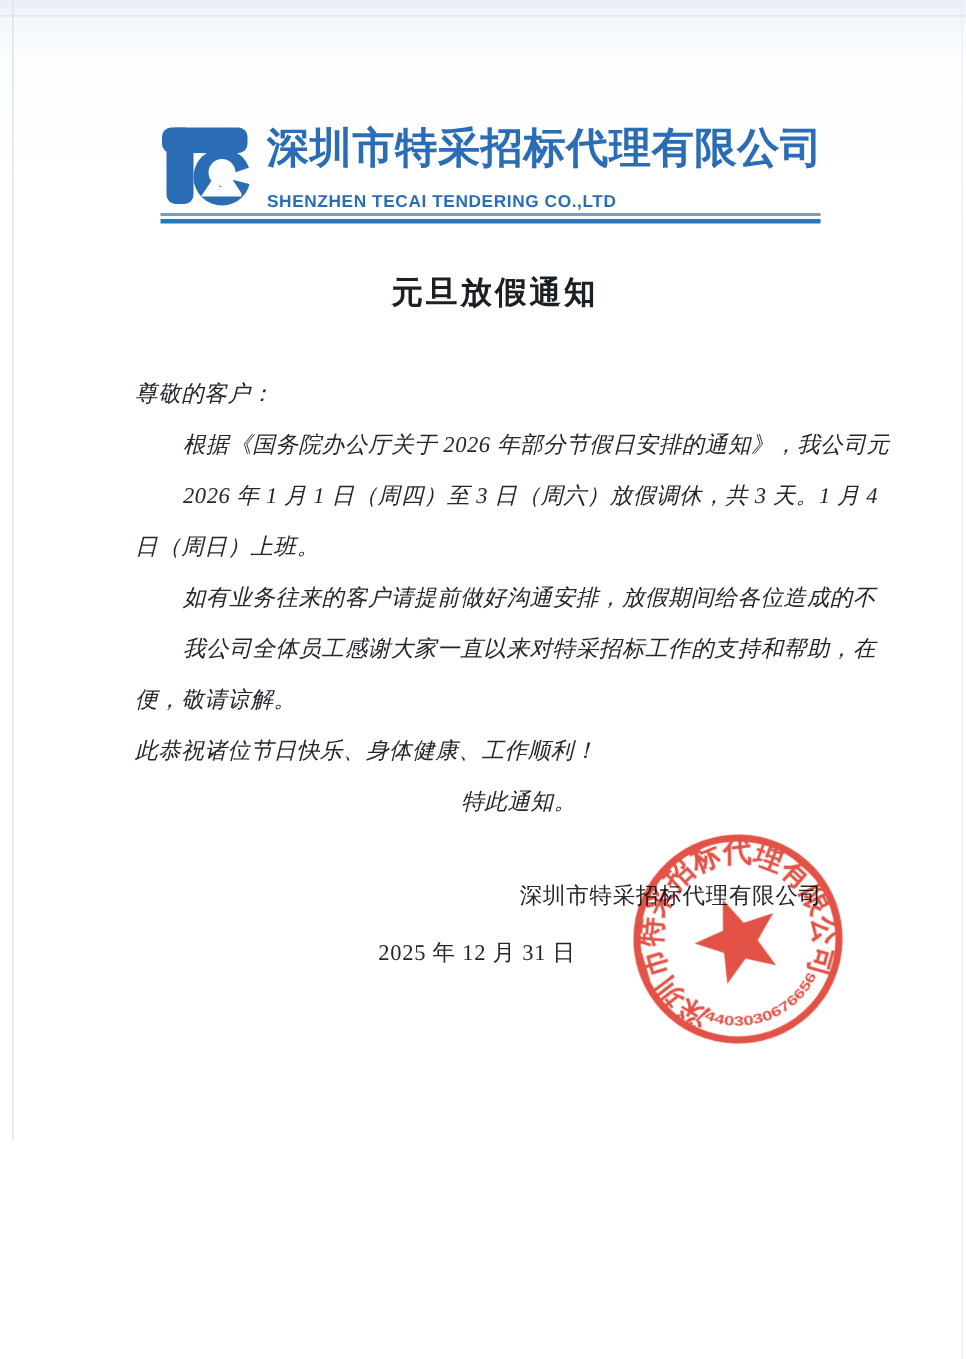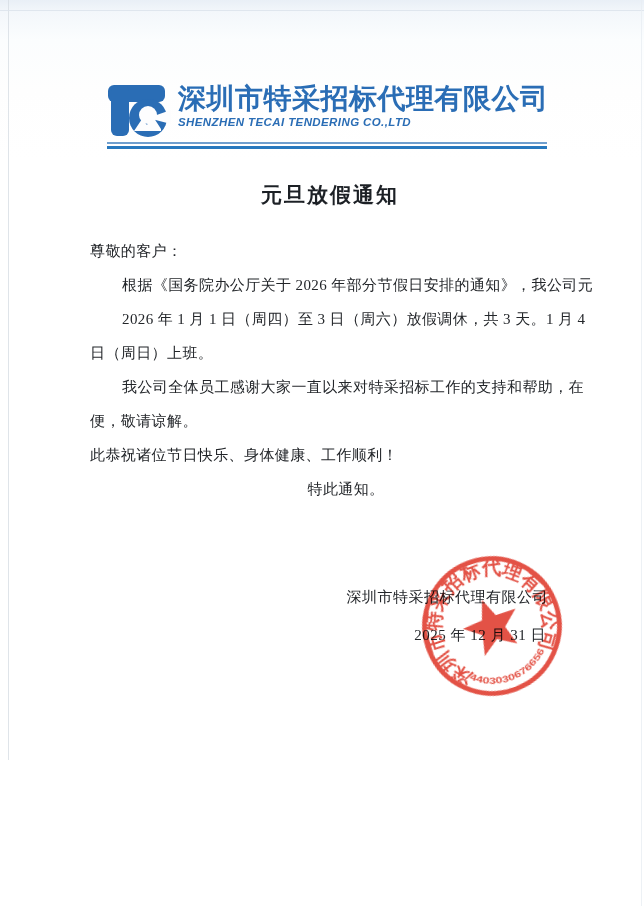--- a/index.html
+++ b/index.html
@@ -43,58 +43,58 @@
     letter-spacing: 0.5px;
     line-height: 34px;
     white-space: nowrap;
   }
   .brand-en {
     color: #2a6db5;
     font-family: "Liberation Sans", "DejaVu Sans", sans-serif;
     font-weight: bold;
     font-size: 11.5px;
     letter-spacing: 0.4px;
-    margin-top: 0;
+    margin-top: 13px;
     white-space: nowrap;
-    font-style: italic;
   }
   .rule {
     position: absolute; left: 107px; top: 142px; width: 440px;
   }
   .rule-thin { height: 1.5px; background: #6f9fce; }
   .rule-gap { height: 2.5px; }
   .rule-thick { height: 3px; background: #2778be; }
 
   
   .doc-title {
     position: absolute; left: 90px; top: 181px; width: 480px;
     text-align: center;
     font-size: 21px; font-weight: bold;
     color: #1c2025;
     letter-spacing: 2px;
     white-space: nowrap;
   }
   .body-text {
-    position: absolute; left: 90px; top: 234px; width: 480px;
+    position: absolute; left: 90px; top: 246px; width: 480px;
     font-size: 15px; line-height: 34px;
     color: #23262a;
     letter-spacing: 0.4px;
+    font-style: italic;
   }
   .line { white-space: nowrap; }
   .line.indent { padding-left: 32px; text-align: center; }
 
   
   .sig-company {
     position: absolute; left: 90px; top: 588px; width: 458px;
     text-align: right; font-size: 15px; color: #23262a;
     letter-spacing: 0.5px; white-space: nowrap;
   }
   .sig-date {
     position: absolute; left: 90px; top: 626px; width: 456px;
-    text-align: right; font-size: 15px; color: #23262a;
+    text-align: center; font-size: 15px; color: #23262a;
     letter-spacing: 0.5px; white-space: nowrap;
   }
 
   
   .seal {
     position: absolute; left: 418px; top: 552px;
     width: 148px; height: 148px;
     transform: rotate(-19deg);
     opacity: 0.88;
     mix-blend-mode: multiply;
@@ -133,20 +133,21 @@
     <div class="rule-thick"></div>
   </div>
 
   <div class="doc-title">元旦放假通知</div>
 
   <div class="body-text">
     <div class="line">尊敬的客户：</div>
     <div class="line indent">根据《国务院办公厅关于 2026 年部分节假日安排的通知》，我公司元</div>
     <div class="line indent">2026 年 1 月 1 日（周四）至 3 日（周六）放假调休，共 3 天。1 月 4</div>
     <div class="line">日（周日）上班。</div>
+    <div class="line indent">如有业务往来的客户请提前做好沟通安排，放假期间给各位造成的不</div>
     <div class="line indent">我公司全体员工感谢大家一直以来对特采招标工作的支持和帮助，在</div>
     <div class="line">便，敬请谅解。</div>
     <div class="line">此恭祝诸位节日快乐、身体健康、工作顺利！</div>
     <div class="line indent">特此通知。</div>
   </div>
 
   <div class="sig-company">深圳市特采招标代理有限公司</div>
   <div class="sig-date">2025 年 12 月 31 日</div>
 
   <svg class="seal" viewBox="0 0 200 200" aria-hidden="true">

